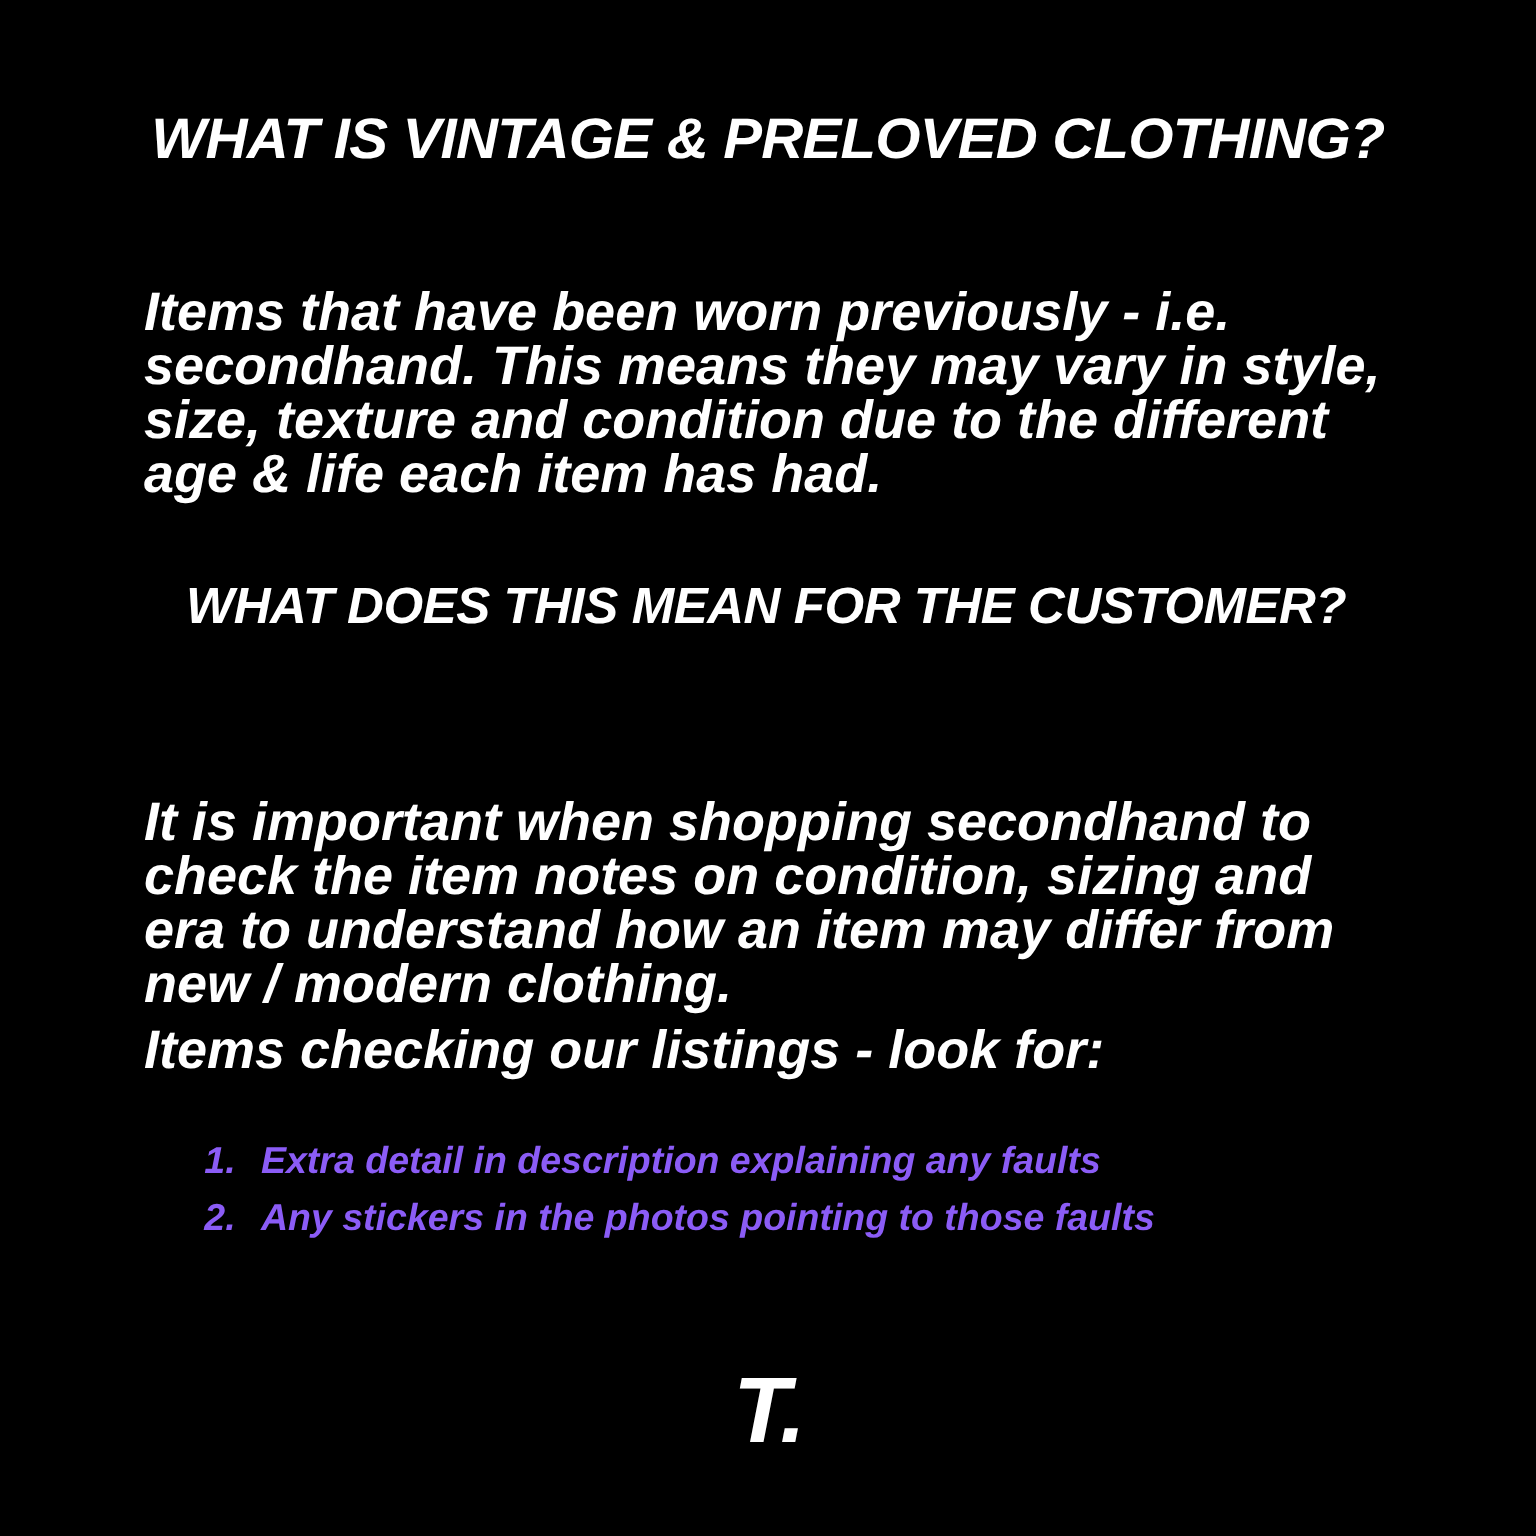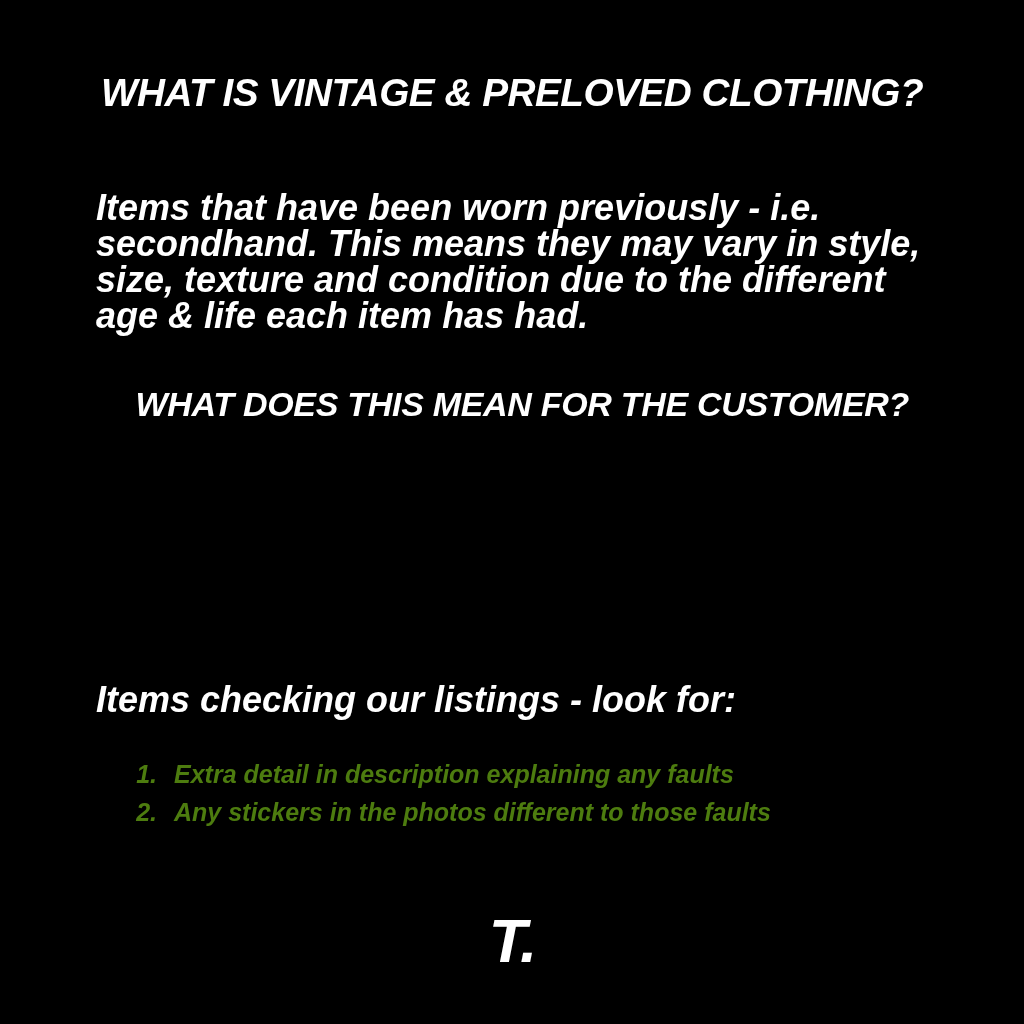--- a/index.html
+++ b/index.html
@@ -42,44 +42,44 @@
     font-size: 36px;
     line-height: 36px;
     font-weight: bold;
     font-style: italic;
     color: #ffffff;
   }
   .block-1 { top: 190px; }
   .heading-sub {
     position: absolute;
     top: 378px;
-    left: 109px;
+    left: 124px;
     width: 800px;
-    text-align: right;
+    text-align: left;
     font-size: 34px;
     line-height: 52px;
     font-weight: bold;
     font-style: italic;
     color: #ffffff;
     letter-spacing: -0.3px;
   }
   .block-2 { top: 530px; }
   .block-3 { top: 682px; }
   .list {
     position: absolute;
     top: 755px;
     left: 120px;
     width: 820px;
     margin: 0;
     padding: 0 0 0 44px;
     font-size: 25px;
     line-height: 38px;
     font-weight: bold;
     font-style: italic;
-    color: #4d7c0f;
+    color: #8b5cf6;
   }
   .list li {
     padding-left: 10px;
   }
   .logo {
     position: absolute;
     left: 0;
     bottom: 48px;
     width: 1024px;
     text-align: center;
@@ -95,23 +95,24 @@
 <body>
 
 <div class="page">
 
   <div class="heading-main">WHAT IS VINTAGE &amp; PRELOVED CLOTHING?</div>
 
   <div class="body-block block-1">Items that have been worn previously - i.e. secondhand. This means they may vary in style, size, texture and condition due to the different age &amp; life each item has had.</div>
 
   <div class="heading-sub">WHAT DOES THIS MEAN FOR THE CUSTOMER?</div>
 
+  <div class="body-block block-2">It is important when shopping secondhand to check the item notes on condition, sizing and era to understand how an item may differ from new / modern clothing.</div>
 
   <div class="body-block block-3">Items checking our listings - look for:</div>
 
   <ol class="list">
     <li>Extra detail in description explaining any faults</li>
-    <li>Any stickers in the photos different to those faults</li>
+    <li>Any stickers in the photos pointing to those faults</li>
   </ol>
 
   <div class="logo">T.</div>
 
 </div>
 
 </body></html>

